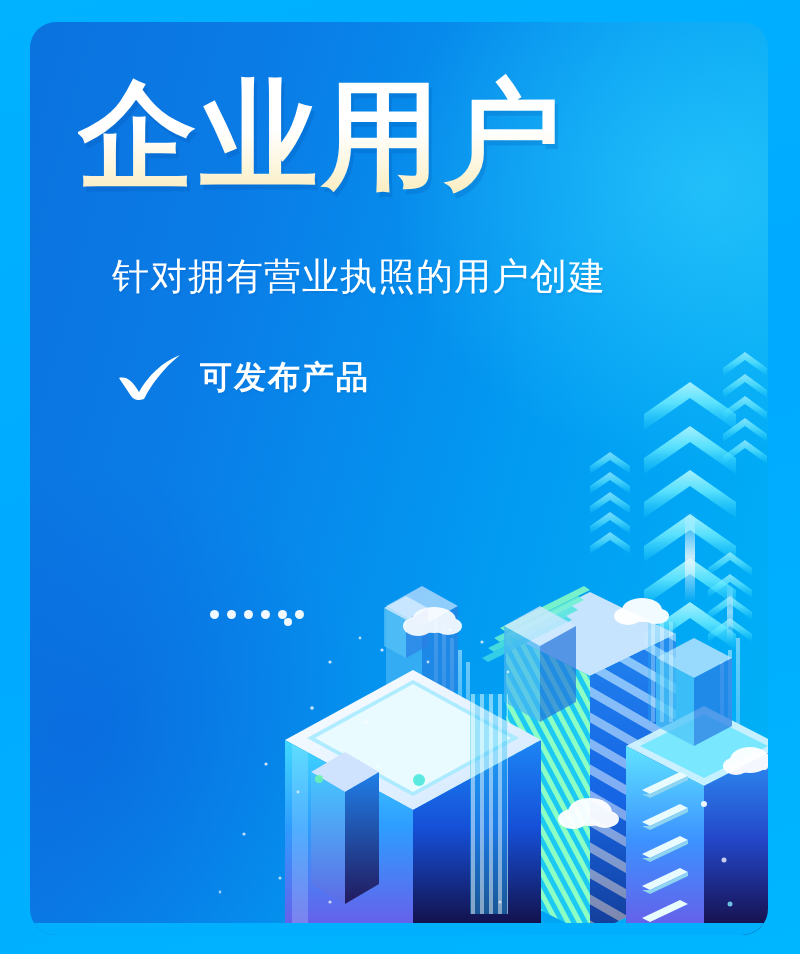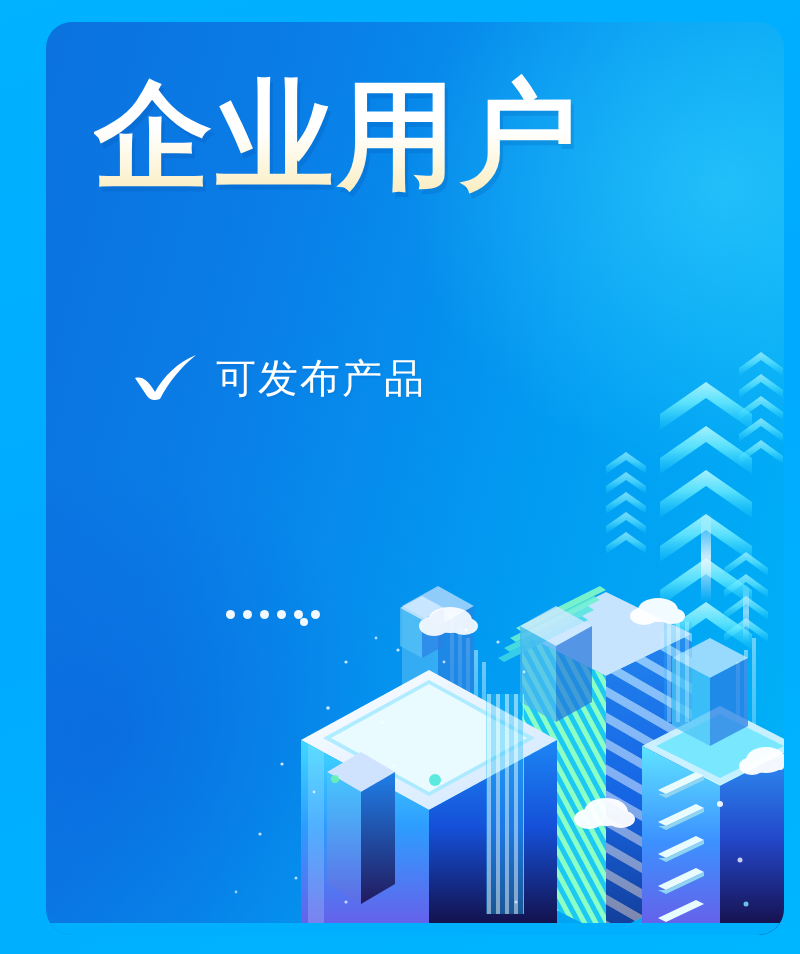--- a/index.html
+++ b/index.html
@@ -9,21 +9,21 @@
     font-family:"Liberation Sans","DejaVu Sans",sans-serif;
     overflow:hidden;
   }
   .stage{position:relative;width:800px;height:954px;overflow:hidden;background:#00AEFF;}
 
   
   .outer-frame{position:absolute;inset:0;background:linear-gradient(160deg,#00B2FF 0%,#00AAFF 50%,#00B6FF 100%);}
 
   
   .card{
-    position:absolute;left:46px;top:22px;width:738px;height:913px;
+    position:absolute;left:30px;top:22px;width:738px;height:913px;
     border-radius:26px;
     overflow:hidden;
     background:linear-gradient(105deg,#0B72DE 0%,#0A7CE6 26%,#029BF2 62%,#00B3F7 100%);
   }
   .card-glow{
     position:absolute;inset:0;
     background:radial-gradient(ellipse 70% 50% at 92% 18%, rgba(60,215,255,.55) 0%, rgba(60,215,255,0) 62%);
     pointer-events:none;
   }
   .card-glow2{
@@ -53,21 +53,21 @@
     font-family:"DejaVu Sans","Liberation Sans",sans-serif;
     white-space:nowrap;
     text-shadow:1px 2px 2px rgba(0,70,160,.14);
   }
 
   
   .features{position:absolute;left:84px;top:318px;}
   .feature-row{display:flex;align-items:center;height:76px;}
   .check-icon{width:72px;height:52px;flex:none;margin-right:14px;}
   .feature-label{
-    font-size:40px;font-weight:400;color:#ffffff;letter-spacing:2px;
+    font-size:32px;font-weight:700;color:#ffffff;letter-spacing:2px;
     font-family:"DejaVu Sans","Liberation Sans",sans-serif;
     white-space:nowrap;
     text-shadow:1px 2px 2px rgba(0,70,160,.12);
   }
 
   
   .dots{position:absolute;left:180px;top:588px;display:flex;gap:8px;}
   .dots i{display:block;width:9px;height:9px;border-radius:50%;background:#ffffff;opacity:.95;}
 
   
@@ -349,20 +349,21 @@
         <circle cx="452" cy="620" r="1.6" opacity=".75"></circle>
         <circle cx="478" cy="650" r="1.4" opacity=".7"></circle>
         <circle cx="220" cy="920" r="1.4" opacity=".6"></circle>
         <circle cx="470" cy="880" r="1.5" opacity=".6"></circle>
       </g>
 
       <rect x="0" y="901" width="738" height="12" fill="#00B0FF"></rect>
     </svg>
 
     <div class="title">企业用户</div>
+    <div class="subtitle">针对拥有营业执照的用户创建</div>
 
     <div class="features">
 
       <div class="feature-row">
         <svg class="check-icon" viewBox="0 0 72 52">
           <path d="M5 26 C12 24 18 28 25 40 C34 24 48 10 66 3 C50 16 38 31 30 47 C24 49 20 48 17 44 Z" fill="#FFFFFF"></path>
         </svg>
         <span class="feature-label">可发布产品</span>
       </div>
 

